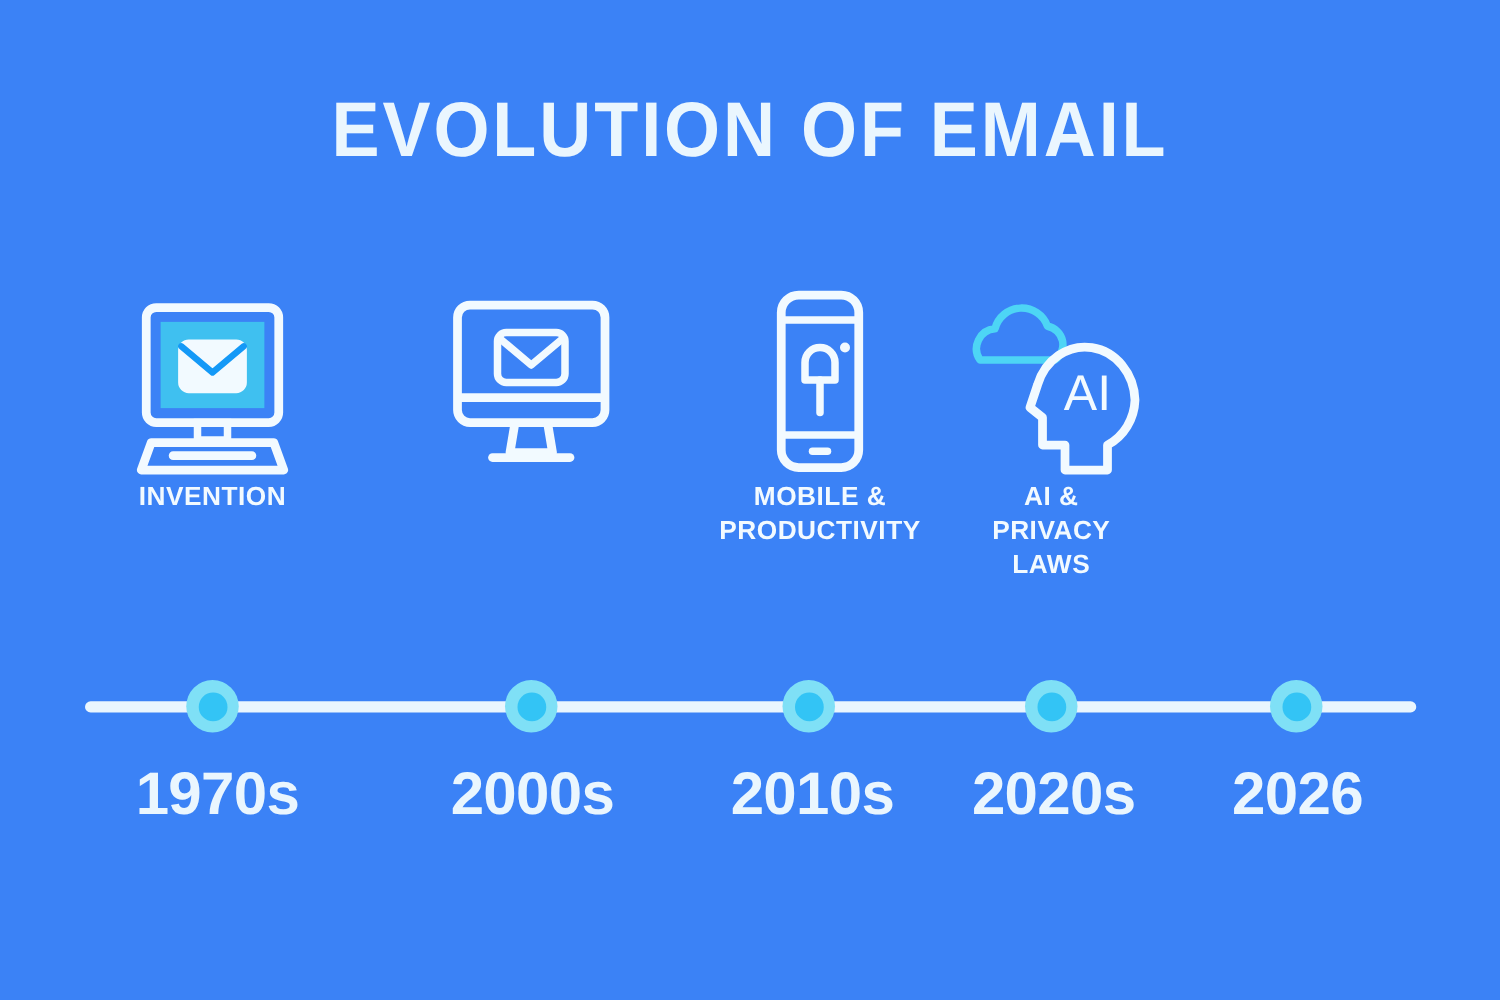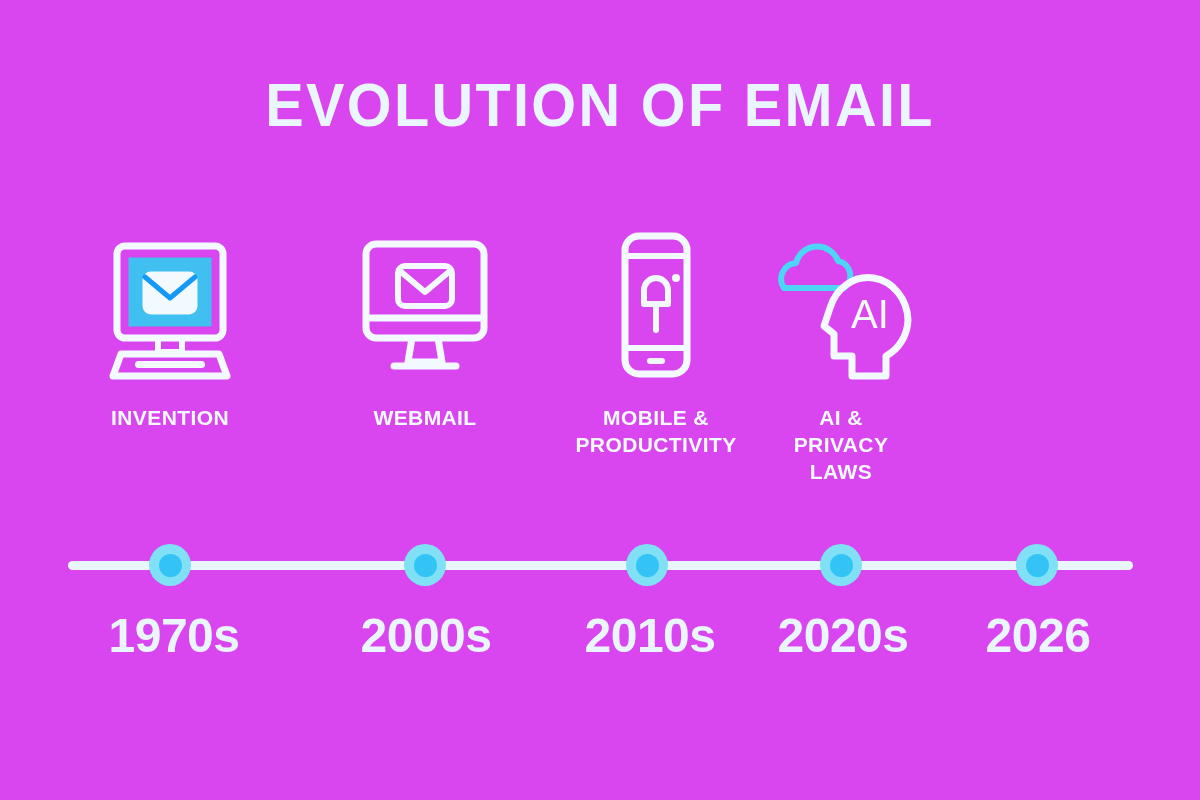--- a/index.html
+++ b/index.html
@@ -11,21 +11,21 @@
     width: 1200px;
     height: 800px;
     overflow: hidden;
     font-family: "Liberation Sans", sans-serif;
     -webkit-font-smoothing: antialiased;
   }
   .poster {
     position: relative;
     width: 1200px;
     height: 800px;
-    background: #d946ef;
+    background: #3b82f6;
   }
 
   
   .title {
     position: absolute;
     top: 74px;
     left: 0;
     width: 1200px;
     text-align: center;
     color: #EAF6FE;
@@ -61,21 +61,20 @@
   .icon-box {
     height: 160px;
     display: flex;
     align-items: center;
     justify-content: center;
     text-align: center;
   }
   .icon-box svg { display: block; overflow: visible; }
 
   .col-label {
-    margin-top: 20px;
     color: #F2FAFF;
     font-family: "Liberation Sans", sans-serif;
     font-weight: bold;
     font-size: 21px;
     letter-spacing: 0.4px;
     line-height: 1.28;
     white-space: pre-line;
   }
 
   
@@ -159,21 +158,20 @@
       <div class="icon-box">
         <svg width="150" height="150" viewBox="0 0 150 150" fill="none">
           <rect x="16" y="14" width="118" height="94" rx="10" stroke="#F2FAFF" stroke-width="7"></rect>
           <path d="M18 88 H132" stroke="#F2FAFF" stroke-width="7"></path>
           <rect x="48" y="36" width="54" height="40" rx="7" stroke="#F2FAFF" stroke-width="6"></rect>
           <path d="M50 41 L75 62 L100 41" stroke="#F2FAFF" stroke-width="6" stroke-linecap="round" stroke-linejoin="round" fill="none"></path>
           <path d="M62 108 L58 132 H92 L88 108" stroke="#F2FAFF" stroke-width="7" stroke-linejoin="round" fill="none"></path>
           <path d="M44 136 H106" stroke="#F2FAFF" stroke-width="7" stroke-linecap="round"></path>
         </svg>
       </div>
-      <div class="col-label">WEBMAIL</div>
     </div>
 
     <div class="col col-2">
       <div class="icon-box">
         <svg width="150" height="150" viewBox="0 0 150 150" fill="none">
           <rect x="44" y="6" width="62" height="138" rx="14" stroke="#F2FAFF" stroke-width="7"></rect>
           <path d="M46 26 H104" stroke="#F2FAFF" stroke-width="6"></path>
           <path d="M46 118 H104" stroke="#F2FAFF" stroke-width="6"></path>
           <rect x="66" y="128" width="18" height="6" rx="3" fill="#F2FAFF"></rect>
           <path d="M63 60 a12 12 0 0 1 24 0 v14 H63 Z" stroke="#F2FAFF" stroke-width="6" stroke-linejoin="round" fill="none"></path>

